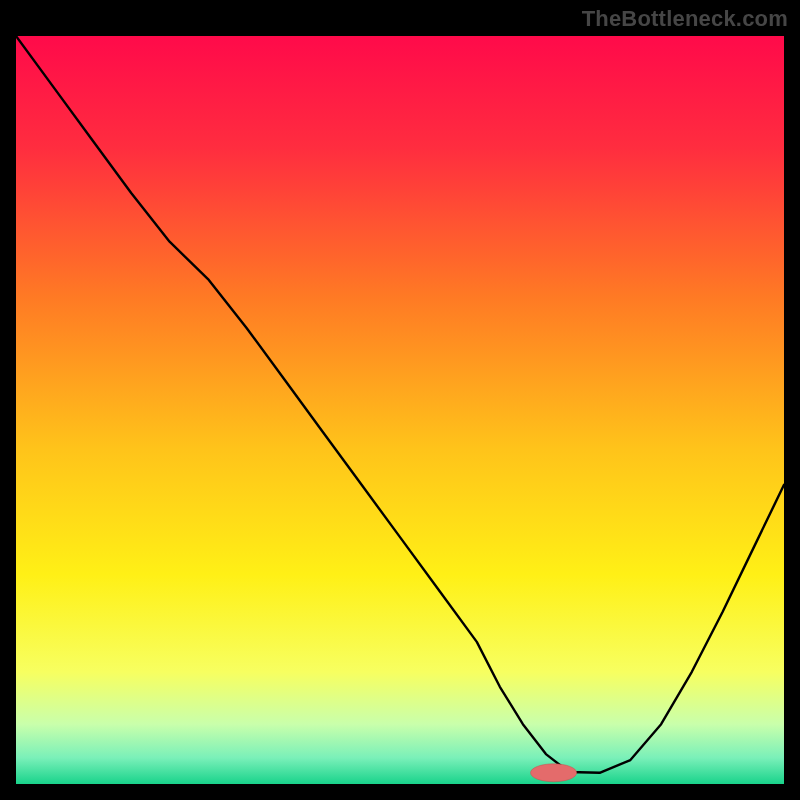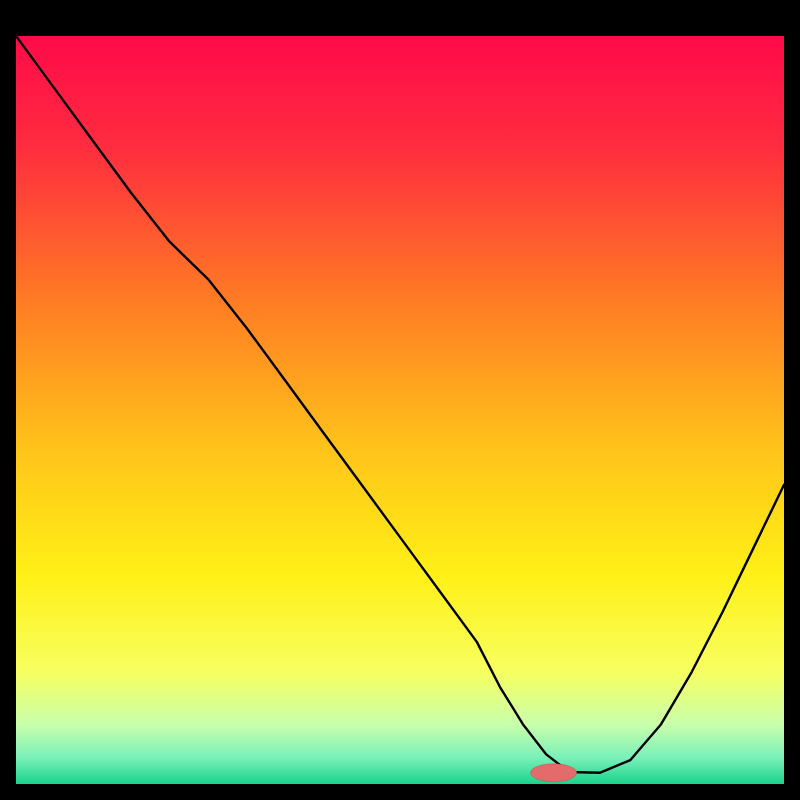--- a/index.html
+++ b/index.html
@@ -35,20 +35,21 @@
   .plot svg {
     display: block;
     width: 768px;
     height: 748px;
   }
 </style>
 </head>
 <body>
 
 <div class="frame">
+  <div class="watermark">TheBottleneck.com</div>
 
   <div class="plot">
     <svg viewBox="0 0 100 100" preserveAspectRatio="none">
       <defs>
         <linearGradient id="bg-grad" x1="0" y1="0" x2="0" y2="1">
 
         <stop offset="0%" stop-color="#ff0a4a"></stop>
             <stop offset="15%" stop-color="#ff2d3f"></stop>
             <stop offset="35%" stop-color="#ff7a24"></stop>
             <stop offset="55.00000000000001%" stop-color="#ffc31a"></stop>

